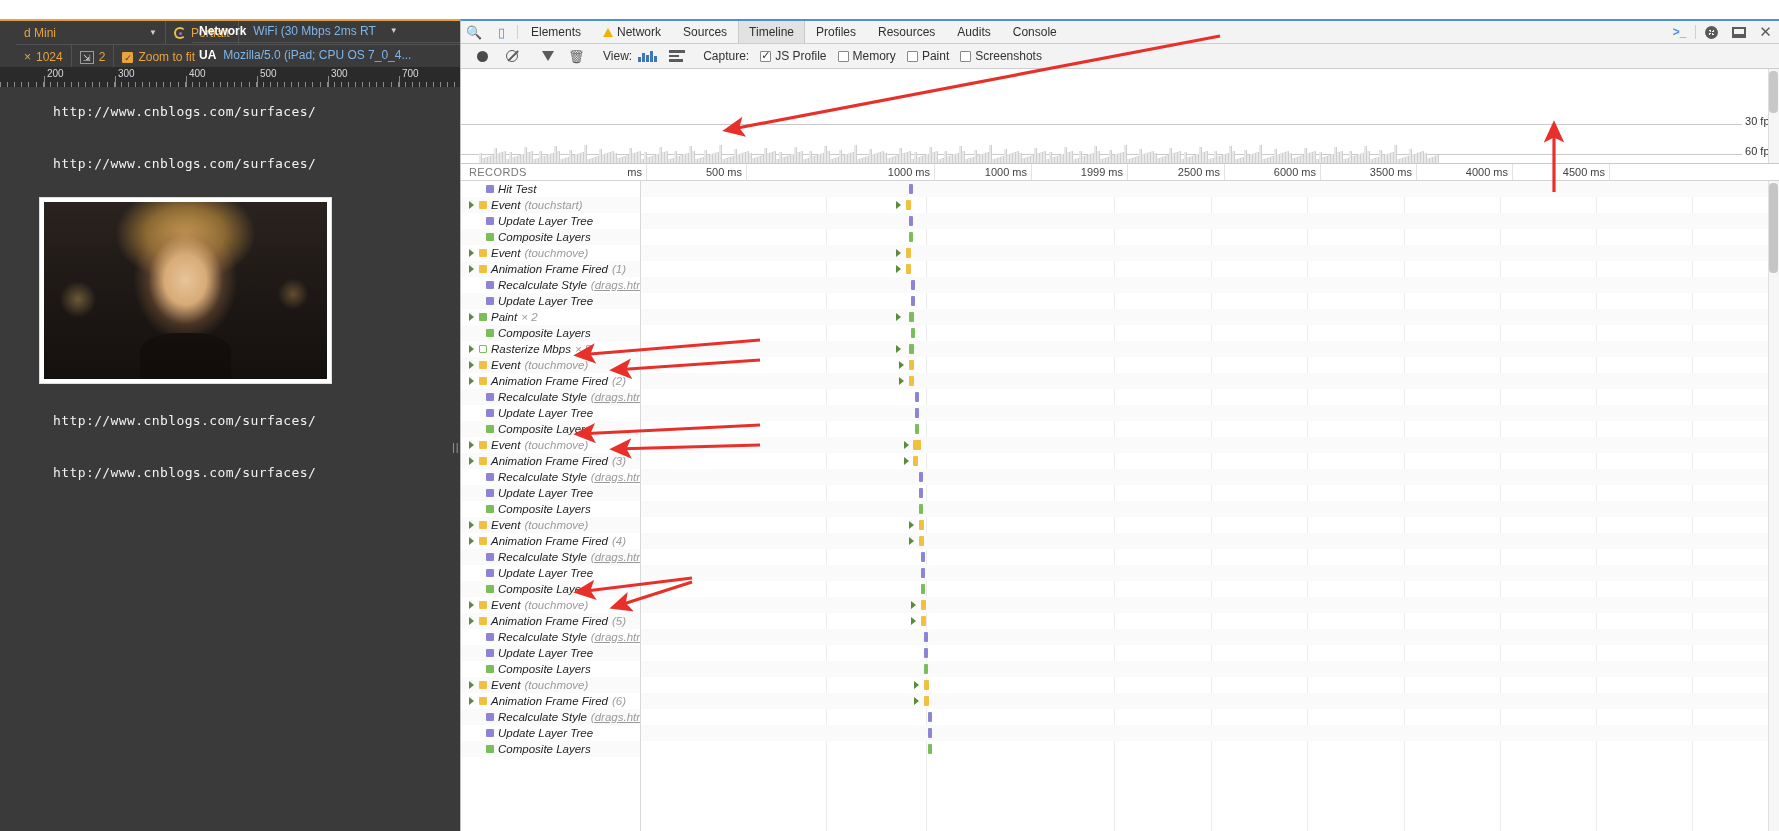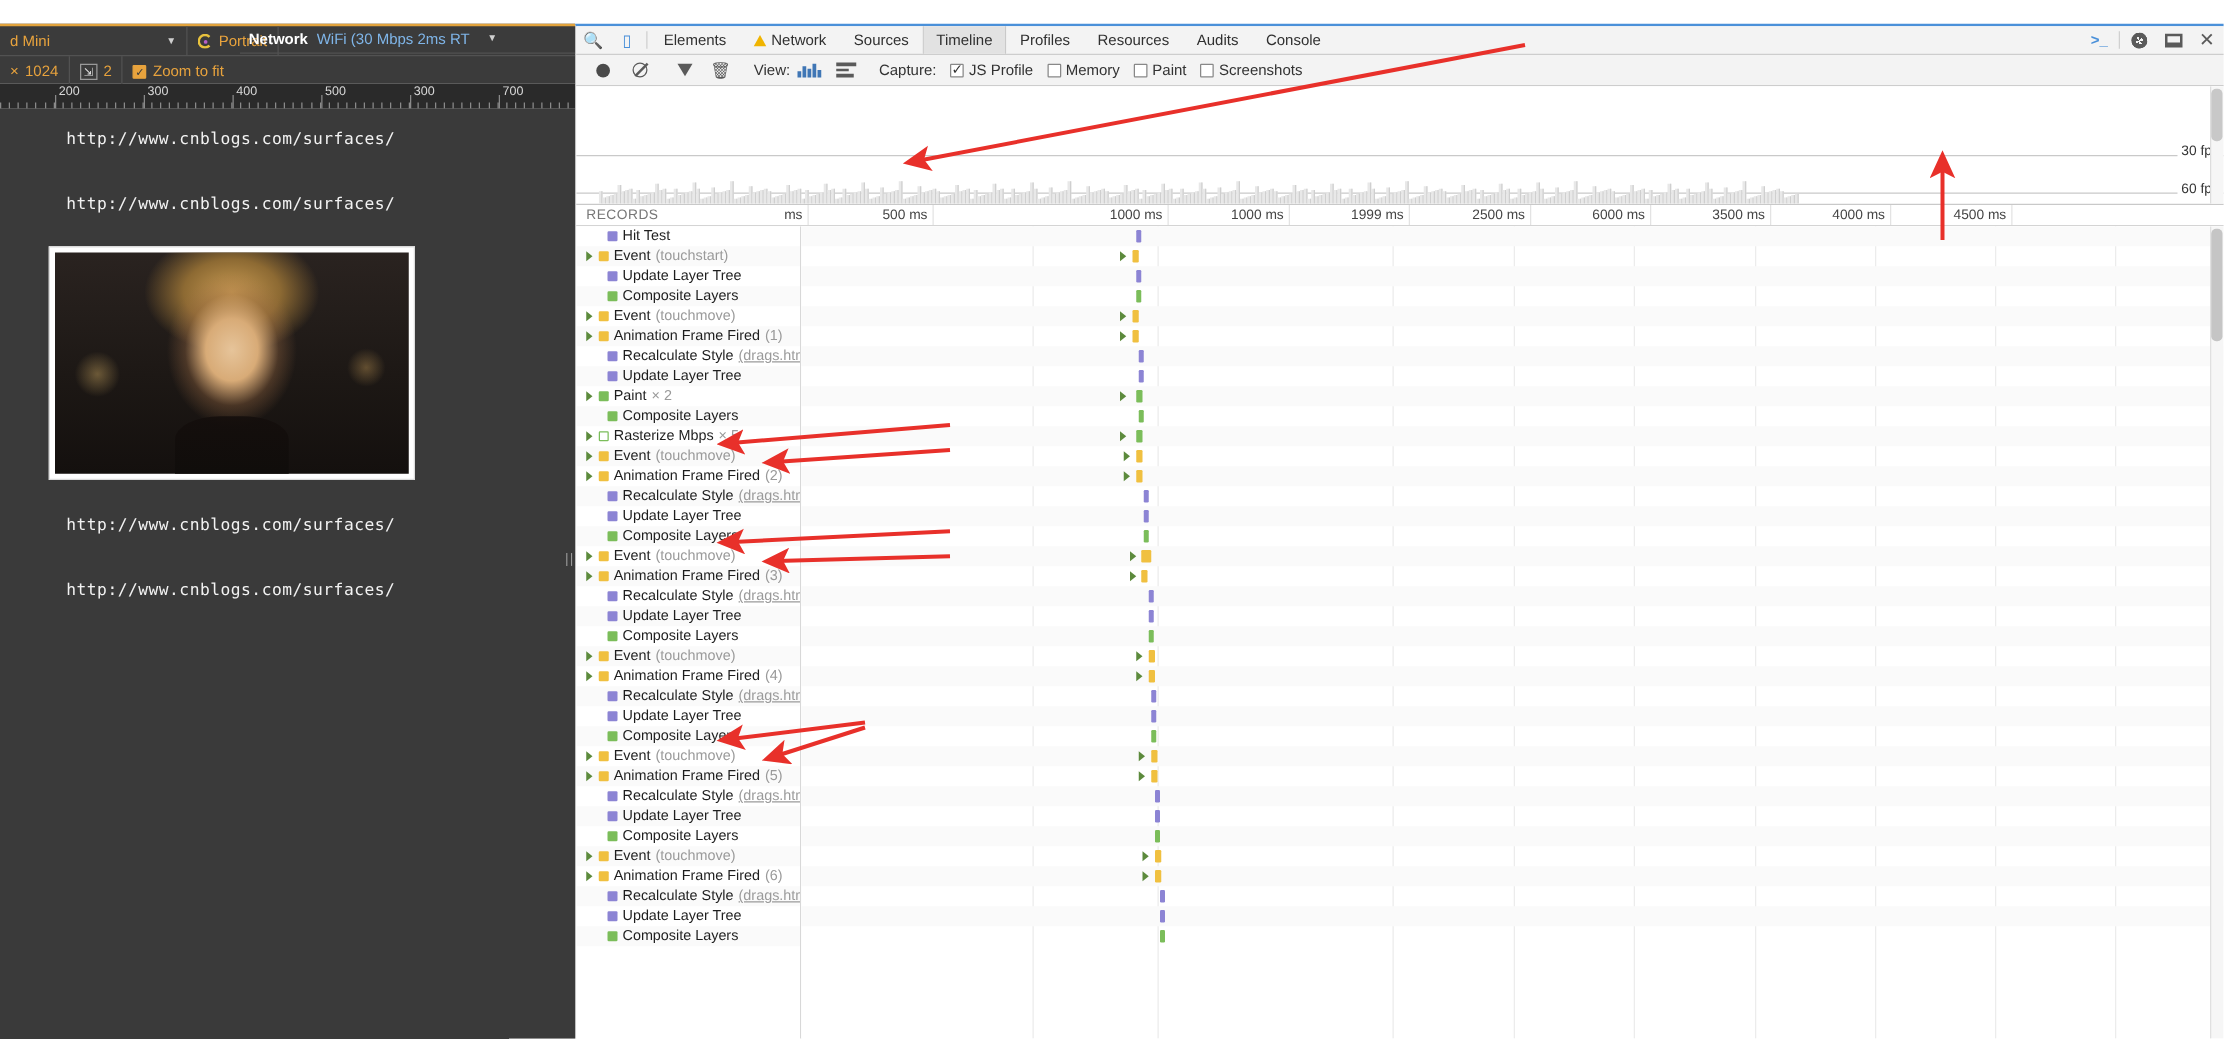--- a/index.html
+++ b/index.html
@@ -45,20 +45,21 @@
   .chrome-ico { color: #777; font-size: 13px; }
   .chrome-ico.menu { color: #d23f31; font-size: 15px; }
 
   
   .device-bar {
     position: absolute; left: 0; top: 19px; width: 460px; height: 48px;
     background: #3b3b3b;
     border-top: 2px solid #e2a33c;
     color: #e8a33d;
     font-size: 12px;
+    padding-left: 16px;
   }
   .device-row {
     display: flex; align-items: center; height: 24px;
     color: #e8a33d;
   }
   .device-row.r1 { border-bottom: 1px solid #525252; }
   .dev-cell {
     display: flex; align-items: center; gap: 5px;
     padding: 0 8px; height: 100%;
     border-right: 1px solid #525252;
@@ -246,21 +247,21 @@
     position: absolute; left: 0; top: 0; width: 180px; height: 100%;
     font-size: 11px; color: #777; letter-spacing: .4px;
     display: flex; align-items: center; padding-left: 8px;
     background: #fff;
   }
 
   
   .tl-body { flex: 1; display: flex; overflow: hidden; position: relative; background: #fff; }
   .records {
     width: 180px; min-width: 180px; background: #fff;
-    border-right: 1px solid #d8d8d8; overflow: hidden;
+    border-right: 1px solid #d8d8d8; overflow: hidden; font-style: italic;
   }
   .rec-row {
     height: 16px; display: flex; align-items: center;
     font-size: 11.5px; color: #222; white-space: nowrap;
     padding-left: 8px; gap: 4px;
   }
   .rec-row:nth-child(even) { background: #fafafa; }
   .tri {
     width: 0; height: 0; border-top: 4px solid transparent;
     border-bottom: 4px solid transparent; border-left: 5px solid #5c8a3c;
@@ -343,20 +344,24 @@
     </div>
   </div>
 
   <div style="position:absolute;left:192px;top:19px;width:268px;height:48px;color:#cfd8e3;font-size:12px;">
     <div style="height:24px;display:flex;align-items:center;border-bottom:1px solid #525252;">
       <div style="padding:0 7px;color:#fff;font-weight:bold;">Network</div>
       <div style="display:flex;align-items:center;gap:14px;color:#7fb5e8;padding-right:6px;">
         <span>WiFi (30 Mbps 2ms RT</span>
         <span class="caret">▼</span>
       </div>
+    </div>
+    <div style="height:24px;display:flex;align-items:center;">
+      <div style="padding:0 7px;color:#fff;font-weight:bold;">UA</div>
+      <div style="color:#7fb5e8;">Mozilla/5.0 (iPad; CPU OS 7_0_4...</div>
     </div>
   </div>
 
   <div class="ruler-h" id="viewport-ruler">
       <div class="ruler-tick" style="left: 0px;"></div>
       <div class="ruler-tick" style="left: 7.1px;"></div>
       <div class="ruler-tick" style="left: 14.2px;"></div>
       <div class="ruler-tick" style="left: 21.3px;"></div>
       <div class="ruler-tick" style="left: 28.4px;"></div>
       <div class="ruler-tick" style="left: 35.5px;"></div>

